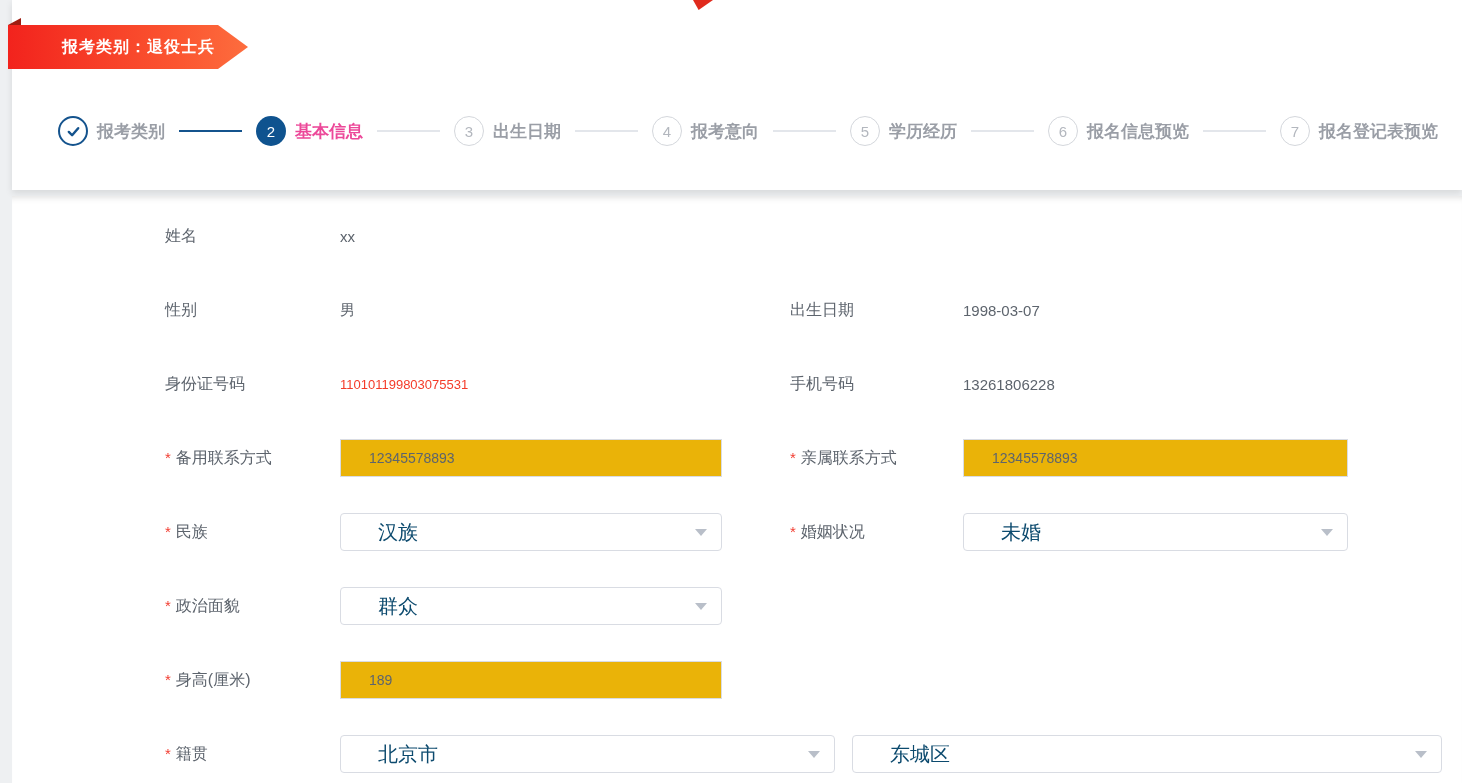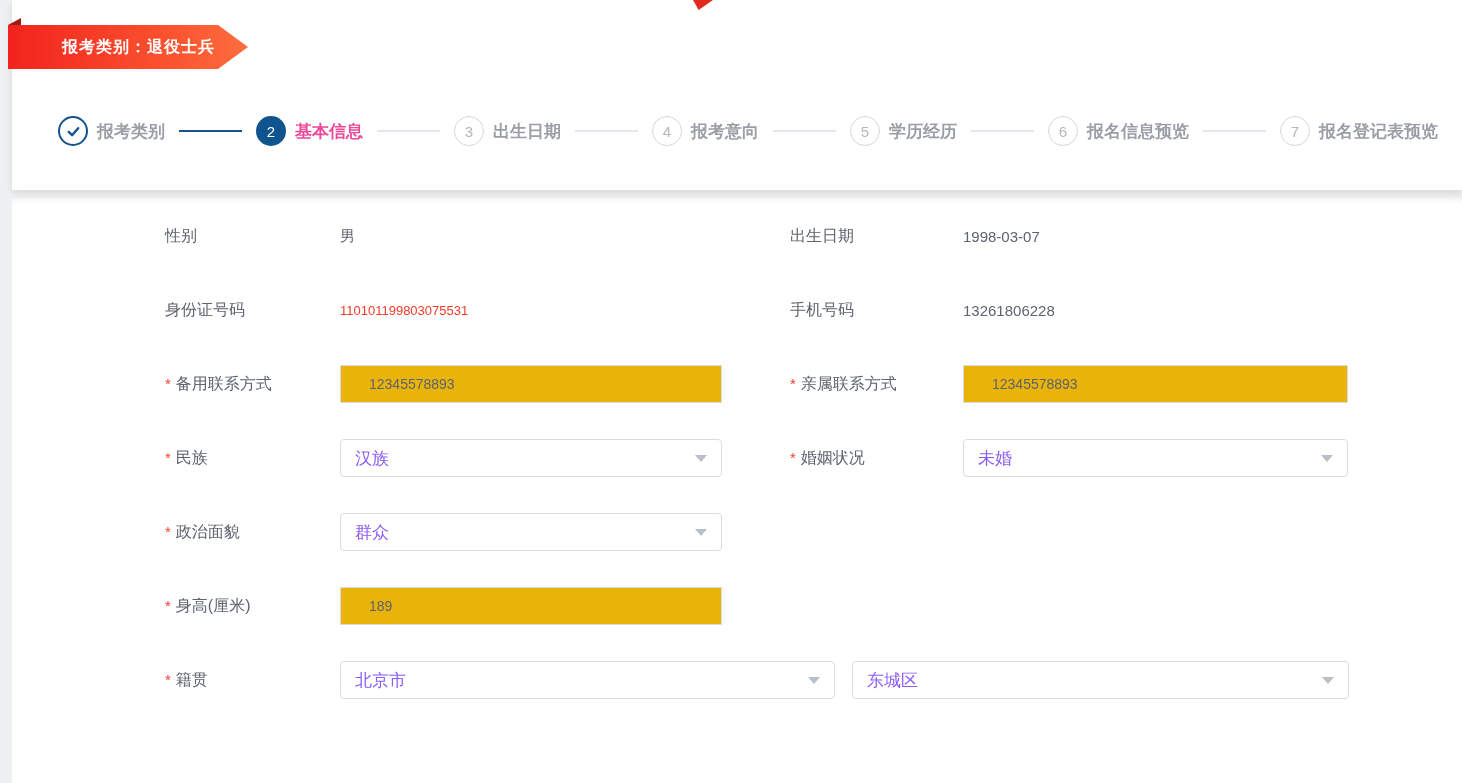--- a/index.html
+++ b/index.html
@@ -97,28 +97,28 @@
     background:#eab308; font-family:inherit;
   }
   .w-left  { width:382px; }
   .w-right { width:385px; }
 
   .select {
     height:38px; border:1px solid #d9dce3; border-radius:4px;
     background:#fff; display:flex; align-items:center;
     padding:0 14px; cursor:pointer; position:relative;
   }
-  .select-text { font-size:17px; color:#8b5cf6; flex:1 1 auto; }
+  .select-text { font-size:20px; color:#0c4a6e; flex:1 1 auto;margin-left:23px; }
   .caret {
     width:0; height:0; flex:0 0 auto;
     border-left:6px solid transparent; border-right:6px solid transparent;
     border-top:7px solid #b9bfc9;
   }
   .w-prov { width:495px; }
-  .w-dist { width:497px; margin-left:17px;gap:48px; }
+  .w-dist { width:590px; margin-left:17px;gap:48px; }
 </style>
 </head>
 <body>
 
 <div class="page">
 
   <div class="top-accent"></div>
 
   <div class="header-card">
 
@@ -184,20 +184,26 @@
             <span>7</span>
           </span>
         <span class="step-label">报名登记表预览</span>
       </div>
 
     </div>
   </div>
 
   <div class="form-card">
 
+    <div class="row">
+      <div class="field left">
+        <div class="label"><span>姓名</span></div>
+        <div class="static-value">xx</div>
+      </div>
+    </div>
 
     <div class="row">
       <div class="field left">
         <div class="label"><span>性别</span></div>
         <div class="static-value">男</div>
       </div>
       <div class="spacer"></div>
       <div class="field right">
         <div class="label"><span>出生日期</span></div>
         <div class="static-value">1998-03-07</div>

